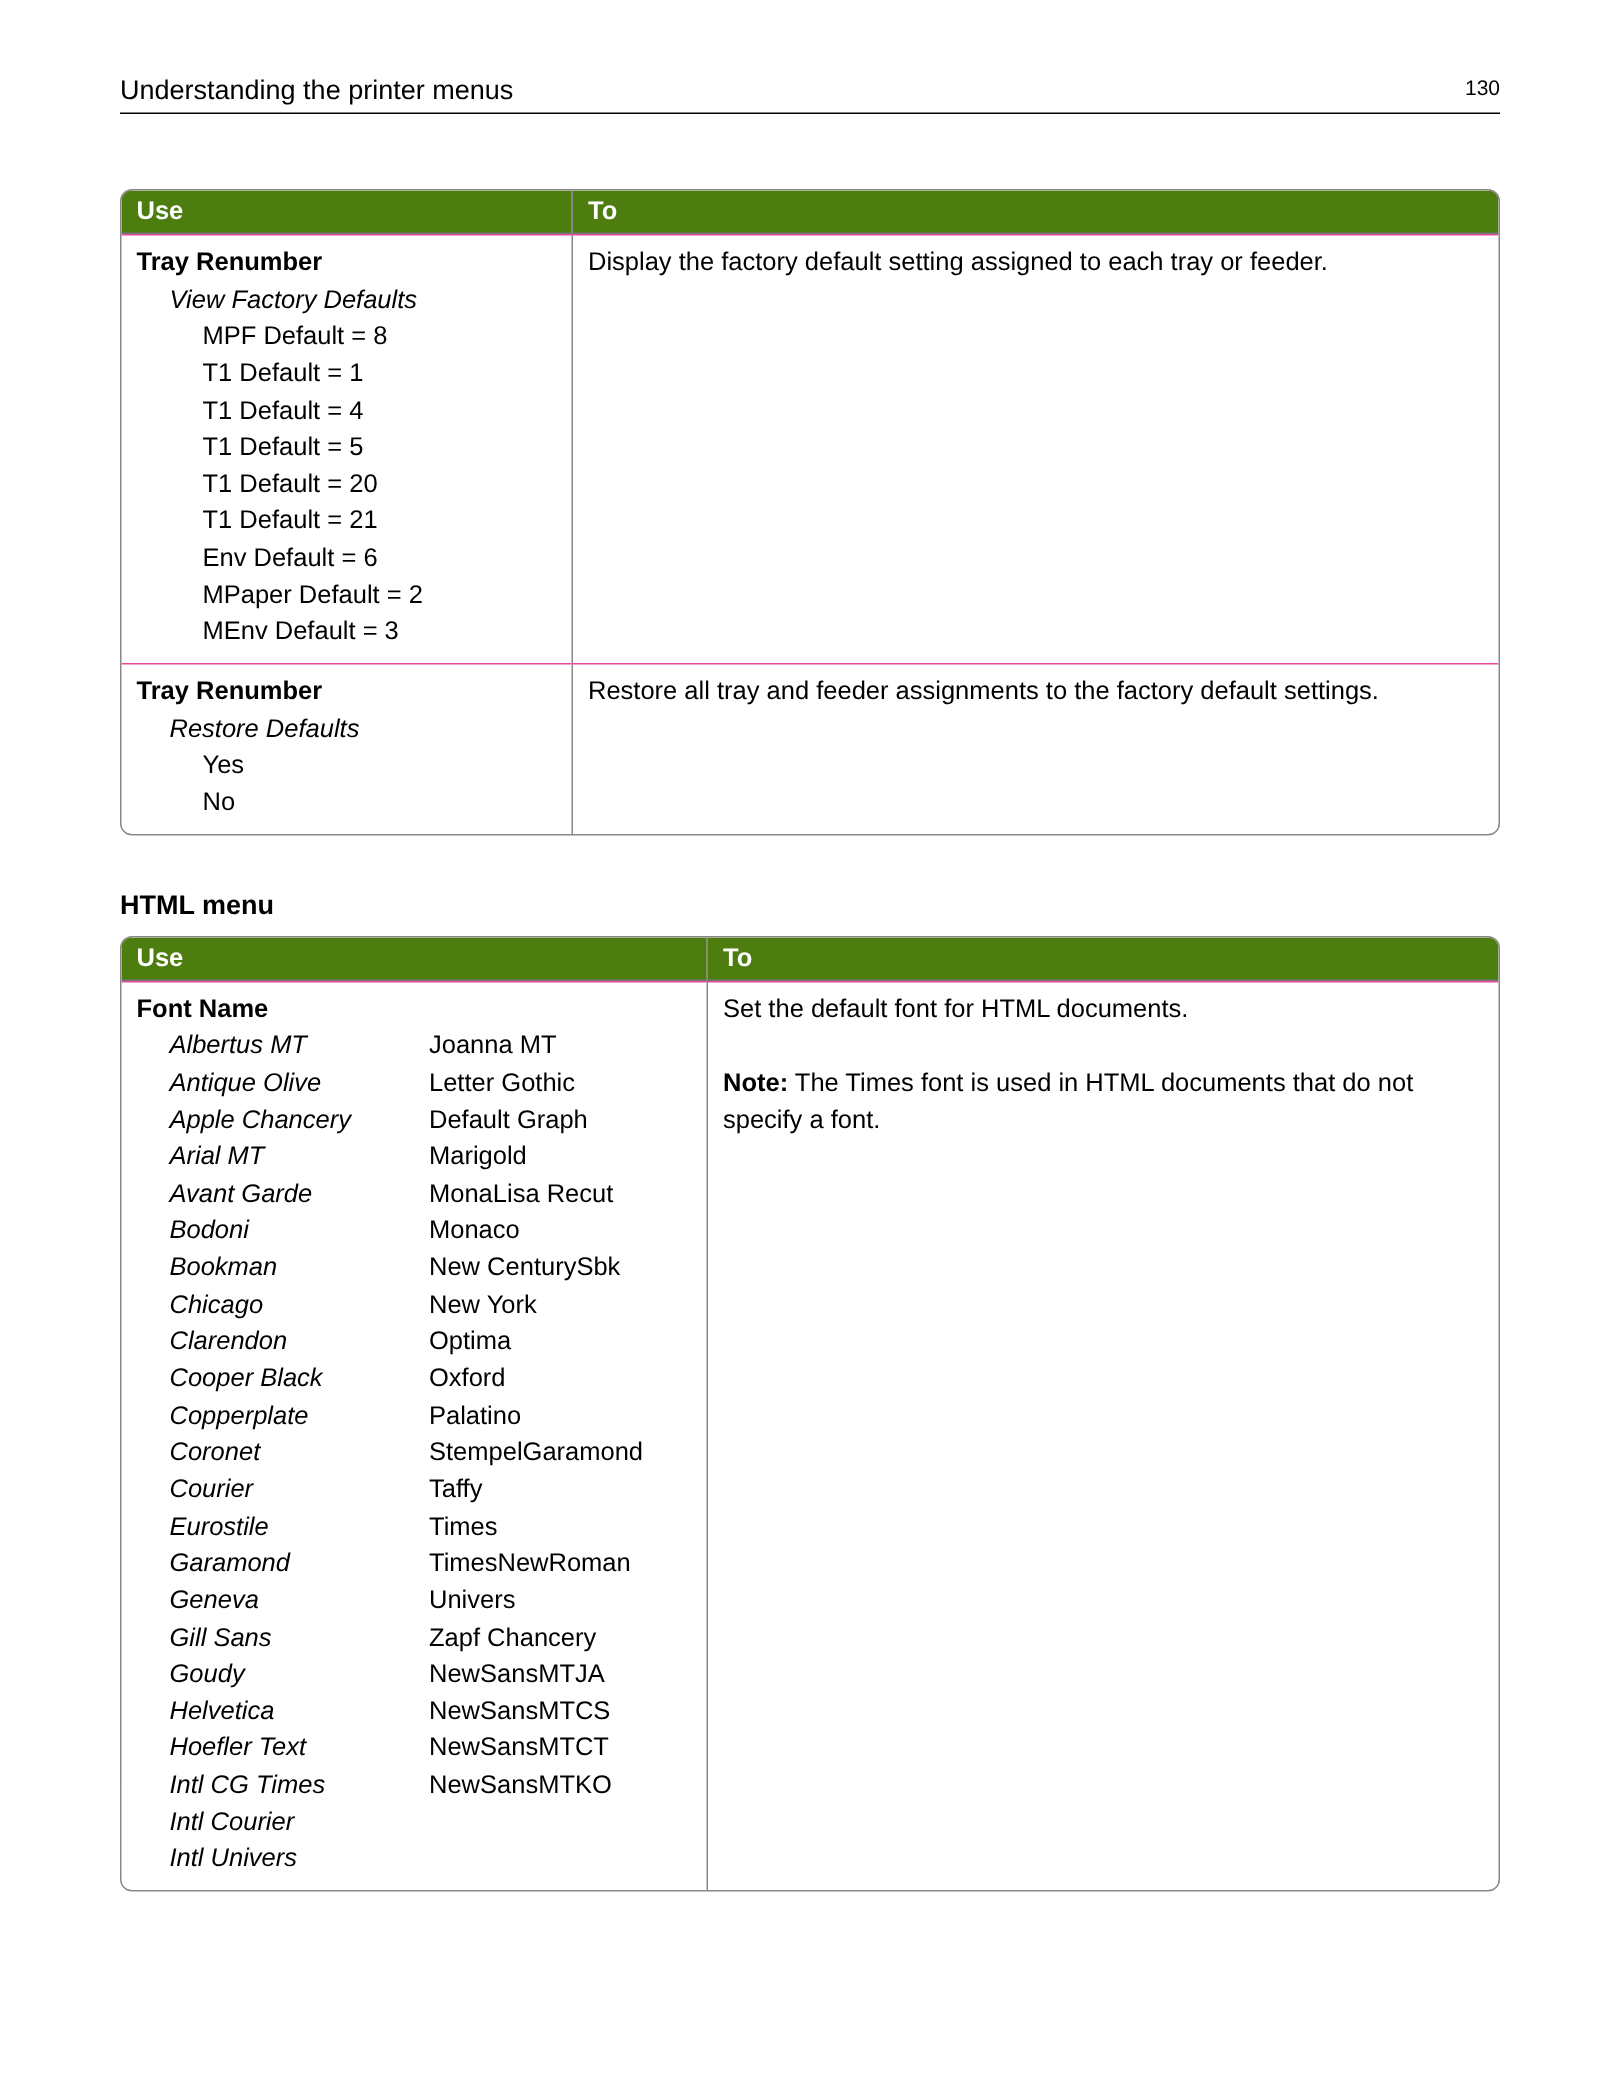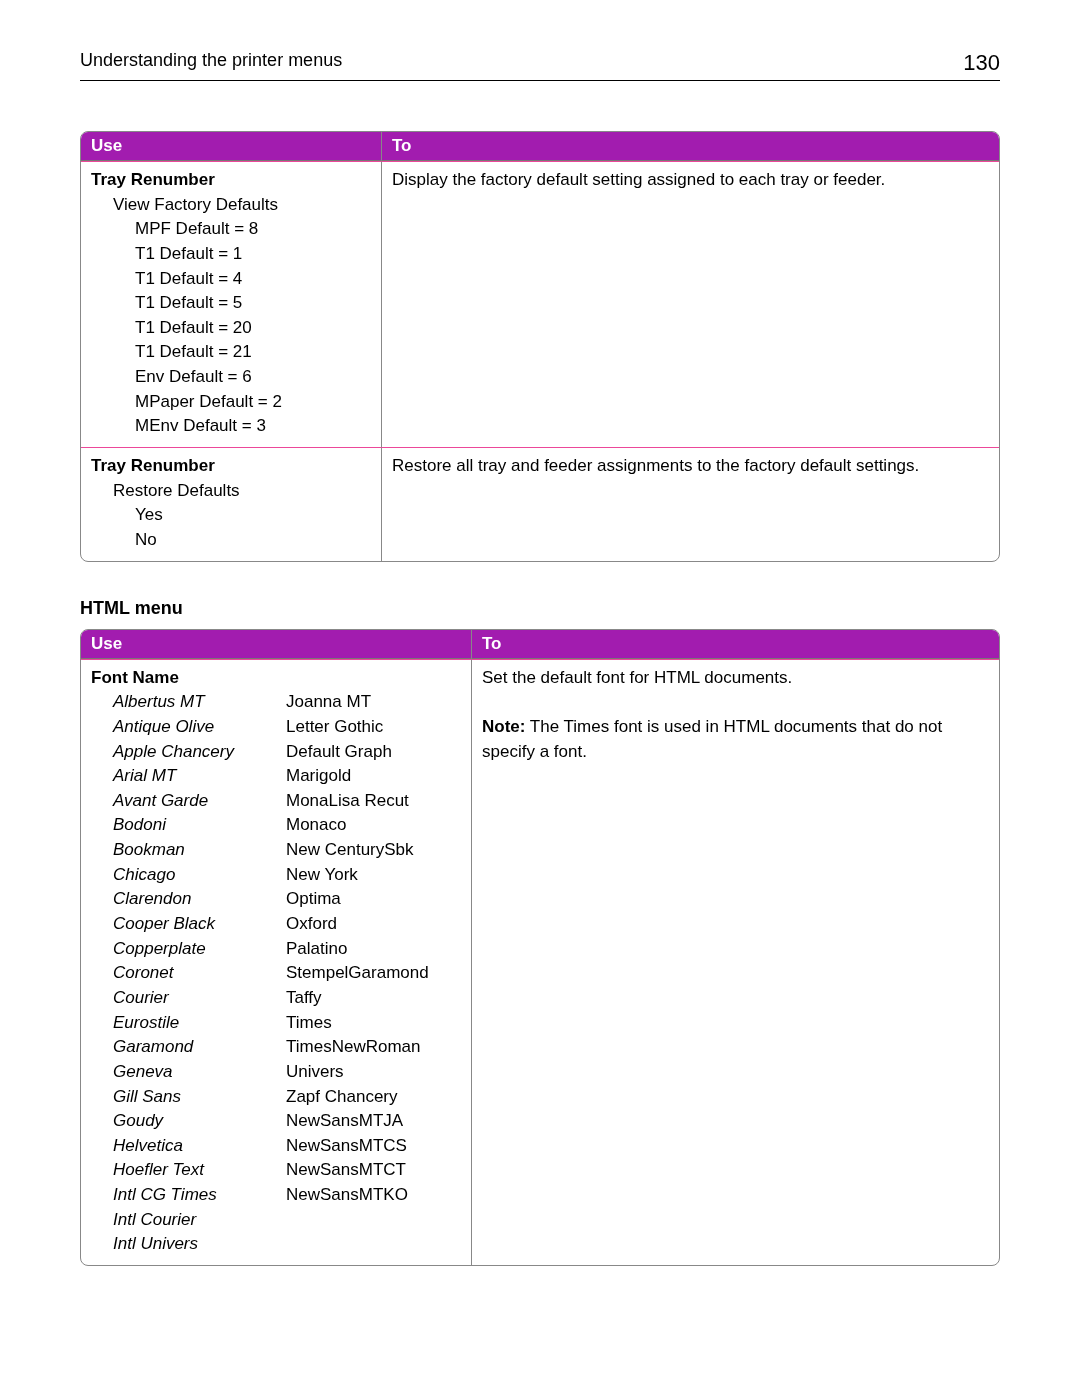--- a/index.html
+++ b/index.html
@@ -20,52 +20,52 @@
     justify-content: space-between;
     border-bottom: 1.5px solid #000;
     padding-bottom: 4px;
     margin-bottom: 50px;
     gap: 32px;
   }
   .page-header .title {
     font-size: 18px;
   }
   .page-header .num {
-    font-size: 22px;
+    font-size: 14px;
   }
   table.menu {
     width: 100%;
     border-collapse: separate;
     border-spacing: 0;
     border: 1px solid #888;
     border-radius: 8px;
     overflow: hidden;
   }
   table.menu th {
-    background: #a21caf;
+    background: #4d7c0f;
     color: #fff;
     text-align: left;
     font-weight: 600;
     font-size: 17px;
     padding: 4px 10px;
     border-bottom: 1px solid #777;
   }
   table.menu th + th,
   table.menu td + td {
     border-left: 1px solid #888;
     margin-top: 27px;
   }
   table.menu td {
     vertical-align: top;
     padding: 6px 10px 8px 10px;
     border-top: 1px solid #ec4899;
     line-height: 1.45;
   }
   .menu .label { font-weight: 700; }
-  .sub1 { padding-left: 22px; display:block; }
+  .sub1 { padding-left: 22px; display:block;font-style:italic; }
   .sub2 { padding-left: 44px; display:block; }
   .section-title {
     font-weight: 700;
     font-size: 18px;
     margin: 36px 0 10px 0;
   }
   .fontcols {
     display: flex;
     gap: 0;
   }

